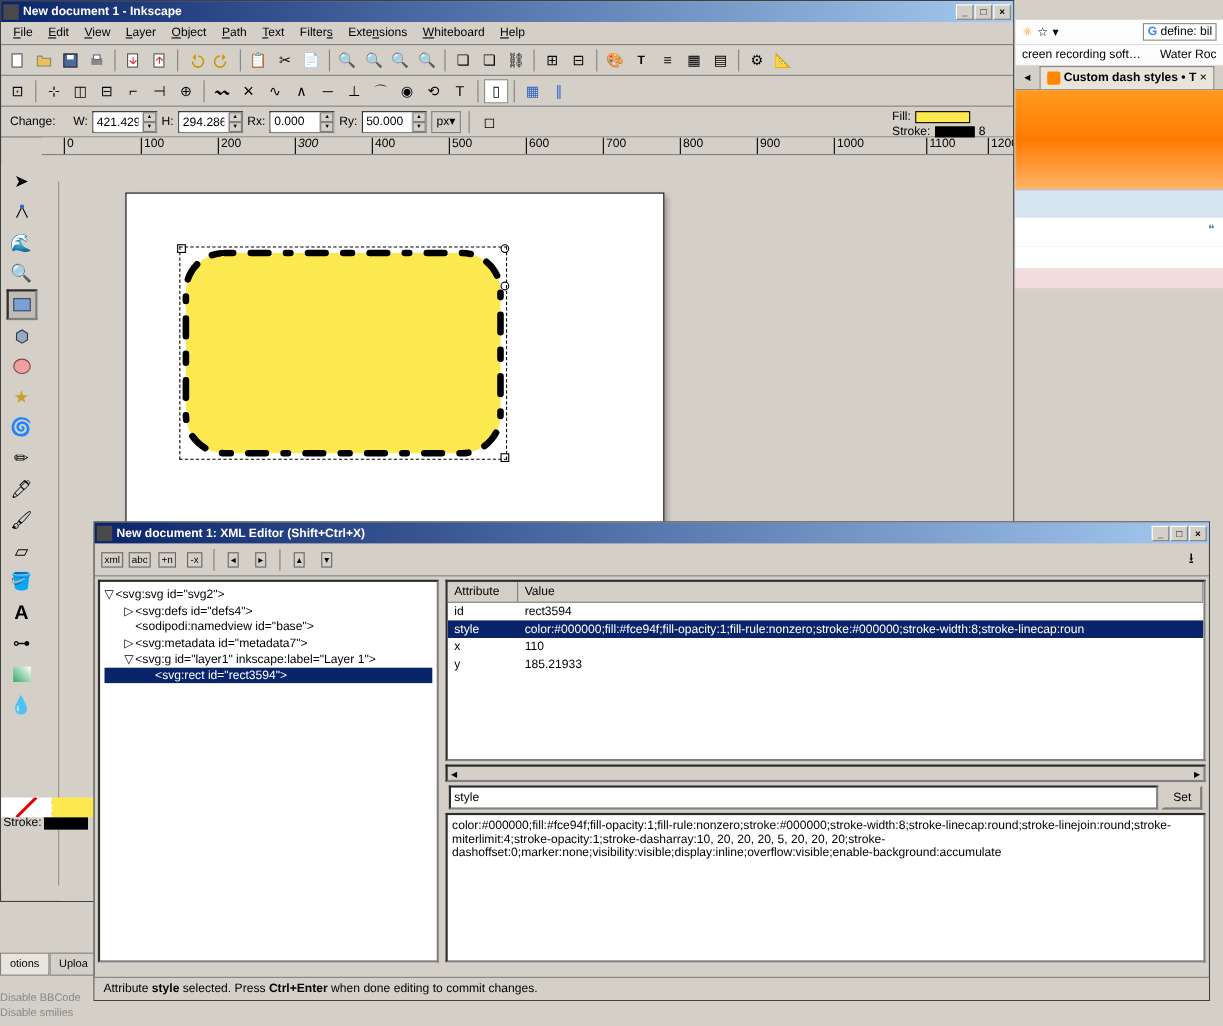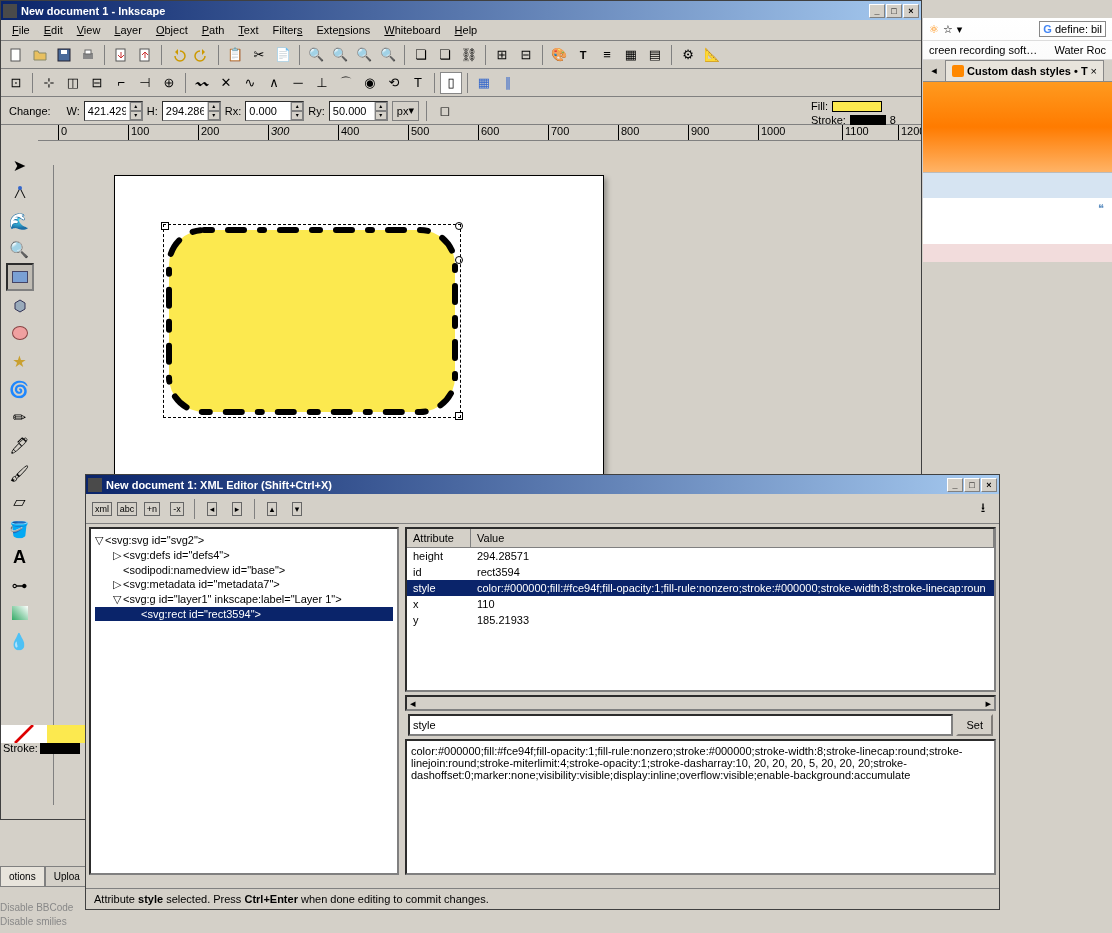--- a/index.html
+++ b/index.html
@@ -30,21 +30,21 @@
 .fill-stroke-panel .row { display:flex; align-items:center; height:14px; gap:4px;}
 .swatch { width:50px; height:11px; border:1px solid #000;}
 .ruler-h { height:16px; background:#d4d0c8; border-bottom:1px solid #808080; position:relative; font-size:8px; overflow:hidden; margin-left:37px;}
 .ruler-tick { position:absolute; top:0; height:16px; border-left:1px solid #000; padding-left:2px;}
 .canvas-area { position:absolute; left:37px; top:164px; right:0; bottom:0; background:#d4d0c8; overflow:hidden;}
 .ruler-v { position:absolute; left:37px; top:164px; width:16px; background:#d4d0c8; border-right:1px solid #808080;}
 .page { position:absolute; left:60px; top:10px; width:490px; height:620px; background:#fff; box-shadow:3px 3px 5px rgba(0,0,0,0.3); border:1px solid #000;}
 .rect-obj { position:absolute; left:50px; top:50px; width:294px; height:190px; }
 .rect-svg { width:100%; height:100%;}
 .sel-handle { position:absolute; width:8px; height:8px; background:#fff; border:1px solid #000;}
-.xml-window { left:85px; top:474px; width:915px; height:436px;}
+.xml-window { left:85px; top:474px; width:1015px; height:436px;}
 .xml-toolbar { height:30px; display:flex; align-items:center; gap:3px; padding:2px 5px; border-bottom:1px solid #808080;}
 .xml-body { display:flex; height:calc(100% - 80px);}
 .xml-tree { width:310px; border:2px inset #808080; background:#fff; margin:3px; overflow:auto; font-family:monospace; font-size:11px; padding:4px;}
 .xml-tree .node { white-space:nowrap; padding:1px 0;}
 .xml-tree .node.sel { background:#0a246a; color:#fff;}
 .xml-tree .tri { display:inline-block; width:10px; cursor:pointer;}
 .xml-attr { flex:1; display:flex; flex-direction:column; margin:3px; gap:3px;}
 .attr-list { border:2px inset #808080; background:#fff; flex:0 0 165px; overflow:auto;}
 .attr-header { display:flex; background:#d4d0c8; border-bottom:1px solid #808080;}
 .attr-header .col { padding:3px 6px; border-right:1px solid #808080; font-weight:normal;}
@@ -433,24 +433,20 @@
         <div class="node sel" style="padding-left: 36px;"><span class="tri"></span>&lt;svg:rect id="rect3594"&gt;</div>
       </div>
     <div class="xml-attr">
       <div class="attr-list">
         <div class="attr-header">
           <div class="col" style="width:64px;">Attribute</div>
           <div class="col" style="flex:1;">Value</div>
         </div>
         <div id="attr-rows">
             <div class="attr-row">
-              <div class="cell name">height</div>
-              <div class="cell" style="flex:1;">294.28571</div>
-            </div>
-            <div class="attr-row">
               <div class="cell name">id</div>
               <div class="cell" style="flex:1;">rect3594</div>
             </div>
             <div class="attr-row sel">
               <div class="cell name">style</div>
               <div class="cell" style="flex:1;">color:#000000;fill:#fce94f;fill-opacity:1;fill-rule:nonzero;stroke:#000000;stroke-width:8;stroke-linecap:roun</div>
             </div>
             <div class="attr-row">
               <div class="cell name">x</div>
               <div class="cell" style="flex:1;">110</div>

